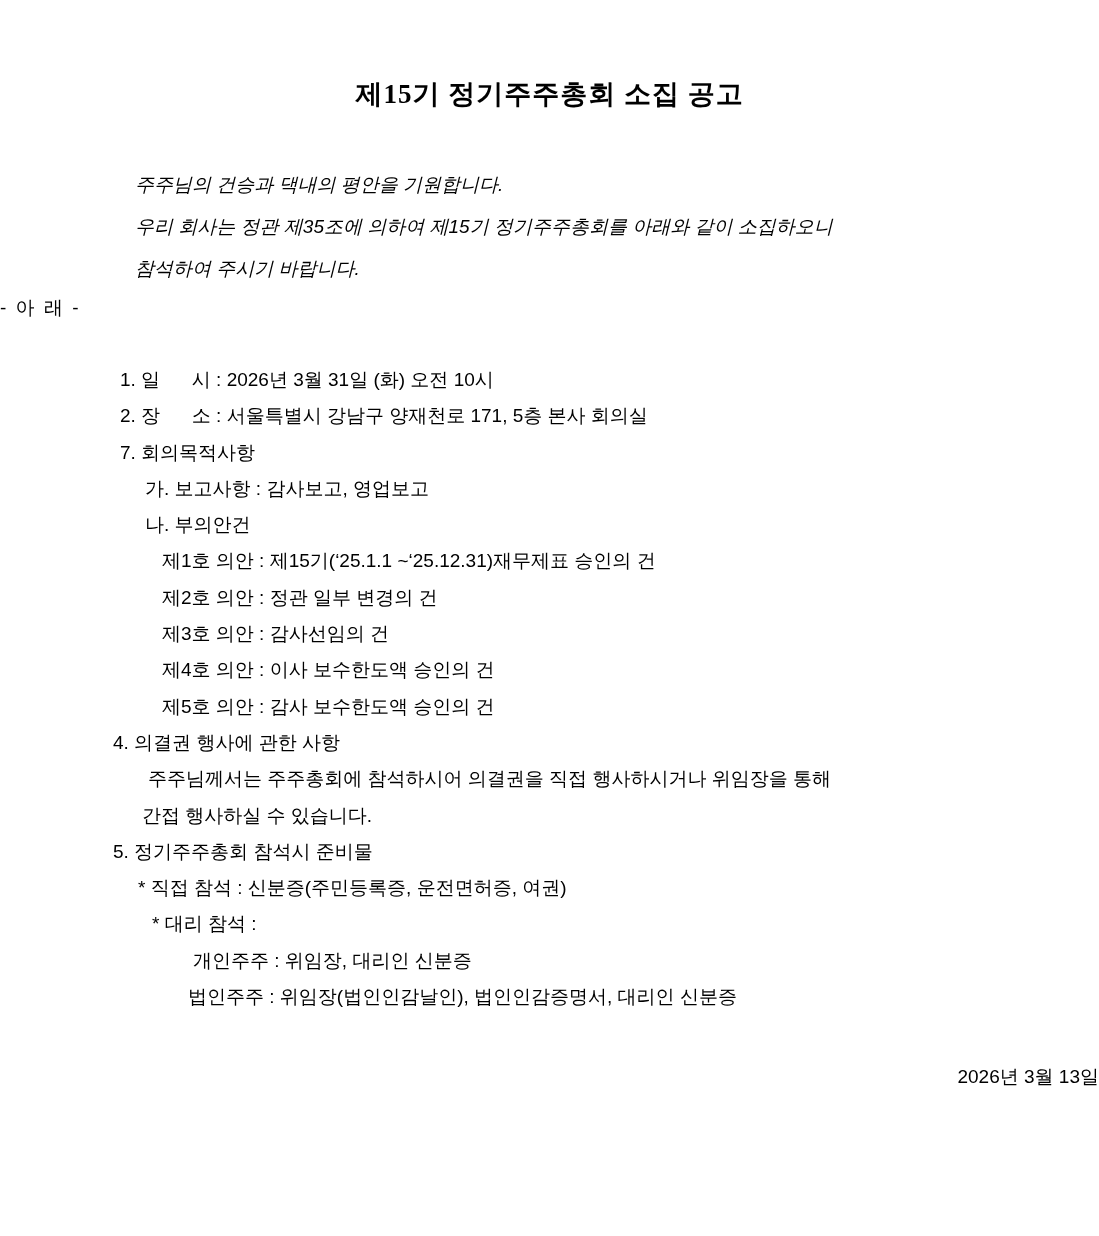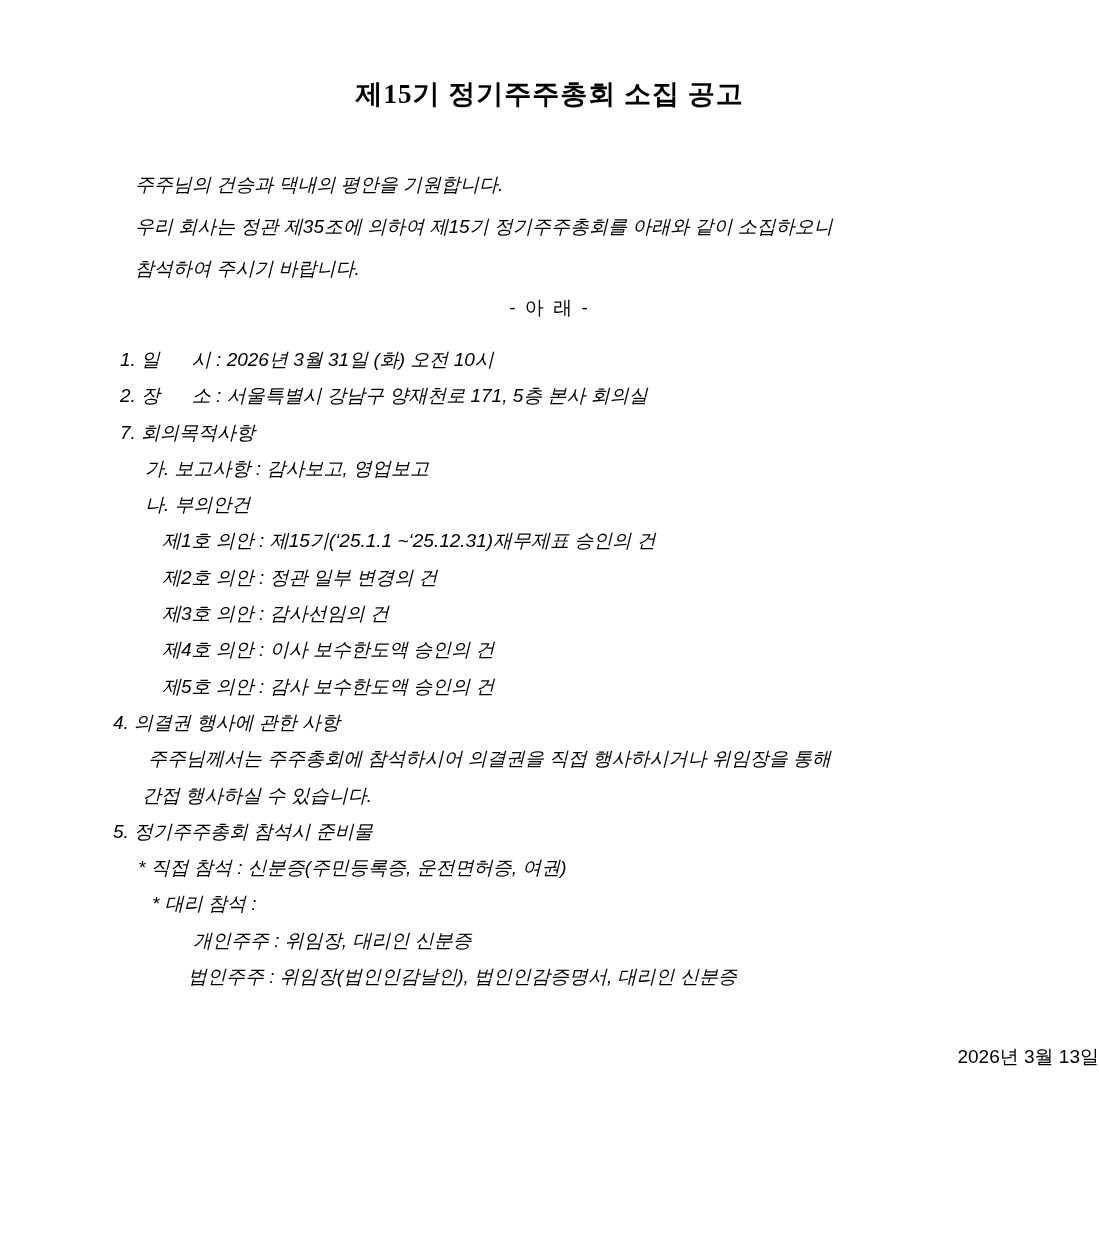--- a/index.html
+++ b/index.html
@@ -31,29 +31,28 @@
     margin-right: 100px;
     font-style: italic;
   }
   .intro-line {
     font-size: 19px;
     line-height: 42px;
     white-space: pre-wrap;
   }
   .below-marker {
     margin-top: 0px;
-    text-align: center;
+    text-align: left;
     font-size: 19px;
     line-height: 36px;
     letter-spacing: 2px;
     white-space: pre-wrap;
   }
   .body-list {
-    margin-top: 16px;
-    font-style: italic;
+    margin-top: 36px;
   }
   .line {
     font-size: 19px;
     line-height: 36.3px;
     white-space: pre-wrap;
   }
   .in-num   { padding-left: 120px; }
   .in-num2  { padding-left: 113px; }
   .in-ga    { padding-left: 145px; }
   .in-uian  { padding-left: 162px; }

